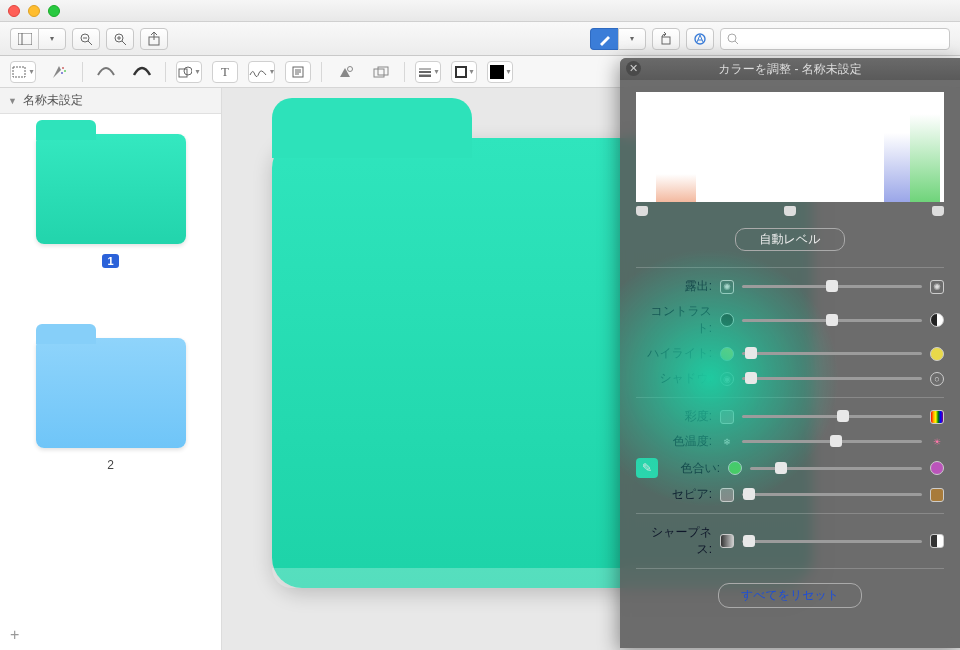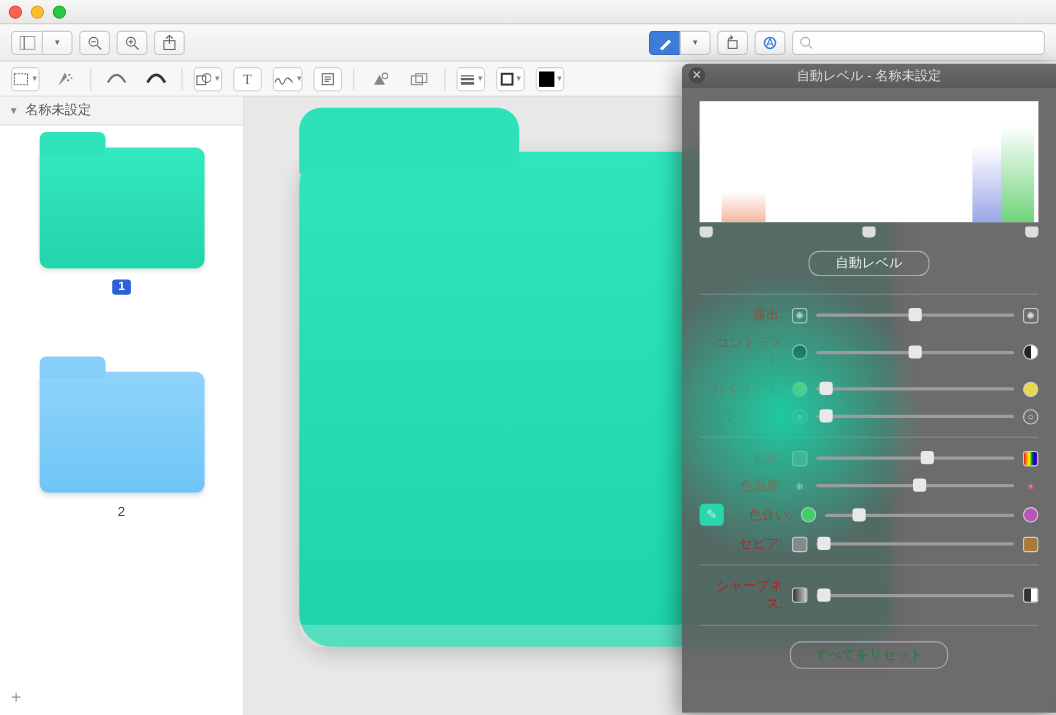--- a/index.html
+++ b/index.html
@@ -62,27 +62,27 @@
   .panel-close{position:absolute; left:6px; top:3px; width:15px; height:15px; border-radius:50%; background:#4a4a4a; color:#ccc; font-size:11px; display:flex; align-items:center; justify-content:center; cursor:pointer;}
   .histogram{margin:12px 16px 4px; height:110px; background:#fff; position:relative; overflow:hidden;}
   .histo-green{position:absolute; right:4px; bottom:0; width:30px; height:100%; background:linear-gradient(to top,#6fd47a 0%, rgba(111,212,122,0) 80%);}
   .histo-blue{position:absolute; right:34px; bottom:0; width:26px; height:70%; background:linear-gradient(to top,#9aa6e8 0%, rgba(154,166,232,0) 90%);}
   .histo-red{position:absolute; left:20px; bottom:0; width:40px; height:28%; background:linear-gradient(to top,#f3b99f 0%, rgba(243,185,159,0) 90%);}
   .histo-handles{margin:2px 16px 12px; display:flex; justify-content:space-between;}
   .hh{width:12px; height:10px; background:#ddd; border-radius:2px 2px 4px 4px; cursor:pointer;}
   .auto-btn{display:block; margin:10px auto 16px; padding:2px 24px; border:1px solid #aaa; border-radius:10px; background:transparent; color:#eee; font-size:12px; cursor:pointer;}
   .sliders{padding:0 16px;}
   .slider-row{display:flex; align-items:center; gap:8px; margin:8px 0;}
-  .slider-row .label{width:76px; text-align:right; color:#b91c1c; font-size:12px;}
+  .slider-row .label{width:76px; text-align:right; color:#0f172a; font-size:12px;}
   .slider-row .iconL,.slider-row .iconR{width:14px; height:14px; border:1px solid #ccc; border-radius:3px; display:flex; align-items:center; justify-content:center; font-size:9px; color:#ddd;}
   .track{flex:1; height:3px; background:#9c9c9c; border-radius:2px; position:relative;}
   .knob{position:absolute; top:-5px; width:12px; height:12px; background:#e8e8e8; border-radius:3px; transform:translateX(-50%); cursor:pointer;}
   .hr{height:1px; background:rgba(255,255,255,.2); margin:10px 16px;}
   .eyedrop{width:22px; height:20px; border-radius:4px; background:#2bd7ae; display:flex; align-items:center; justify-content:center; margin-right:2px; cursor:pointer; font-size:12px;}
-  .reset-btn{display:block; margin:14px auto; padding:3px 22px; border:1px solid #aaa; border-radius:11px; background:transparent; color:#15803d; font-size:12px; cursor:pointer;}
+  .reset-btn{display:block; margin:14px auto; padding:3px 22px; border:1px solid #aaa; border-radius:11px; background:transparent; color:#1d4ed8; font-size:12px; cursor:pointer;}
 
   svg{display:block;}
 </style>
 </head>
 <body>
 
 <div class="titlebar">
   <div class="traffic">
     <div class="dot red"></div>
     <div class="dot yellow"></div>
@@ -264,21 +264,21 @@
 
   <div class="canvas">
     <div class="big-folder"></div>
   </div>
 </div>
 
 <div class="panel">
   <div class="glow"></div>
   <div class="panel-title">
     <div class="panel-close">✕</div>
-    <span>自動レベル - 名称未設定</span>
+    <span>カラーを調整 - 名称未設定</span>
   </div>
   <div class="histogram">
     <div class="histo-red"></div>
       <div class="histo-blue"></div>
       <div class="histo-green"></div>
   </div>
   <div class="histo-handles">
     <div class="hh"></div>
     <div class="hh"></div>
     <div class="hh"></div>

